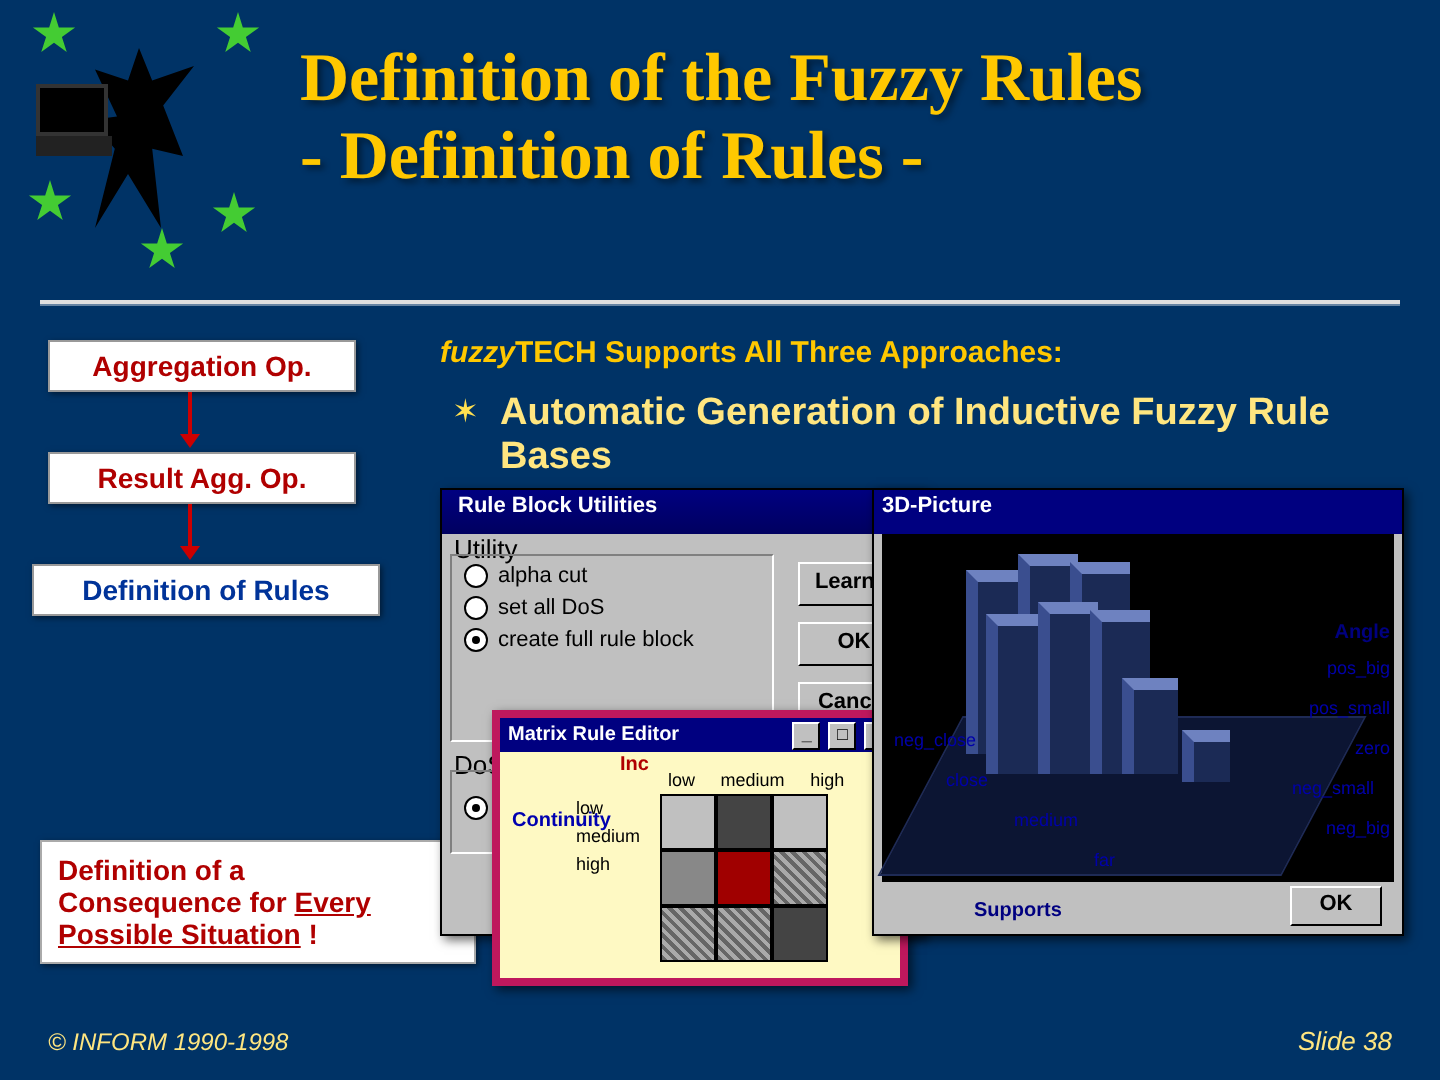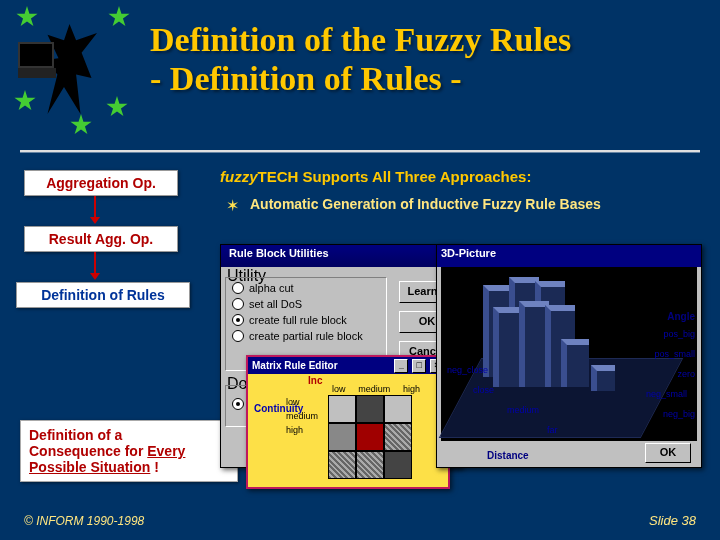--- a/index.html
+++ b/index.html
@@ -96,21 +96,21 @@
   }
   .support .i { font-style:italic;text-align:center; }
   .bullet{
     position:absolute;
     left: 226px; top: 196px;
     font-size:16px; color:#ffe050;
   }
   .bullet-text{
     position:absolute;
     left: 250px; top: 196px;
-    font-size:14px; font-weight:bold;
+    font-size:19px; font-weight:bold;
     color:#ffe680;
   }
 
   .footer-left{
     position:absolute;
     left: 24px; bottom: 12px;
     font-size: 12px; color:#ffe680;
     font-style: italic;
   }
   .footer-right{
@@ -123,40 +123,40 @@
   
   .win {
     position:absolute;
     left: 220px; top: 244px;
     width: 240px; height: 222px;
     background:#c0c0c0;
     border:1px solid #000; box-shadow: 2px 2px 5px rgba(0,0,0,.6);
     font-size:12px;
   }
   .win .bar{ height:18px; background:linear-gradient(#000080,#000060);color:#fff;font-weight:bold;padding:2px 8px; font-size:11px;}
-  .win .group-label{position:absolute; left:6px; font-size:16px; color:#000;}
+  .win .group-label{position:absolute; left:6px; font-size:13px; color:#000;}
   .win .group{position:absolute; border:1px solid #808080; border-right-color:#fff;border-bottom-color:#fff; }
   .radio{display:flex;align-items:center;gap:5px; font-size:11px; color:#000;margin:4px 6px;}
   .radio .dot{width:10px;height:10px;border-radius:50%;border:1px solid #000;background:#fff;display:inline-flex;align-items:center;justify-content:center;}
   .radio .dot.sel:after{content:"";width:4px;height:4px;border-radius:50%;background:#000;}
   .btn{
     position:absolute; right:6px;
     width:54px; height:20px;
     background:#c0c0c0;
     border:1px solid #000;
     border-top-color:#fff;border-left-color:#fff;
     font-size:11px;font-weight:bold;text-align:center;line-height:18px;color:#000;
   }
 
   
   .mwin{
     position:absolute;
     left:246px; top:355px;
     width:200px; height:130px;
-    background:#fde047;border:2px solid #be185d;box-shadow:2px 2px 5px rgba(0,0,0,.6);
+    background:#fef9c3;border:4px solid #be185d;box-shadow:2px 2px 5px rgba(0,0,0,.6);
     font-size:10px;
   }
   .mwin .bar{height:15px;background:#000080;color:#fff;font-weight:bold;padding:1px 4px;font-size:10px;display:flex;align-items:center;justify-content:space-between;}
   .mwin .barbtns span{display:inline-block;width:12px;height:12px;background:#c0c0c0;border:1px solid #000;border-top-color:#fff;border-left-color:#fff;margin-left:1px;font-size:9px;line-height:11px;text-align:center;color:#000;}
   .mwin .axis-h span{display:inline-block;font-size:9px;color:#000;margin-left:10px;}
   .mwin .axis-v span{display:block;font-size:9px;color:#000;margin-top:4px;}
   .matrix{
     position:absolute; left:80px; top:38px;
     display:grid; grid-template-columns:repeat(3,26px); grid-template-rows:repeat(3,26px); gap:2px;
   }
@@ -239,24 +239,20 @@
           <span>alpha cut</span>
         </label>
       <label class="radio">
           <span class="dot"></span>
           <span>set all DoS</span>
         </label>
       <label class="radio">
           <span class="dot sel"></span>
           <span>create full rule block</span>
         </label>
-      <label class="radio">
-          <span class="dot"></span>
-          <span>create partial rule block</span>
-        </label>
     </div>
     <div class="group-label" style="top:130px;">DoS Value</div>
     <div class="group" style="left:4px;top:140px;width:160px;height:40px;">
       <div class="radio" style="margin-top:10px">
           <span class="dot sel"></span>
         <input style="width: 40px; height: 14px; font-size: 10px; background: rgb(255, 255, 255); border: 1px inset rgb(136, 136, 136); padding: 0px 2px;" value="1.0">
       </div>
     </div>
     <div class="btn" style="top:36px;"><span>Learn...</span></div>
     <div class="btn" style="top:66px;"><span>OK</span></div>
@@ -305,21 +301,21 @@
 
       <div class="bar3" style="left:42px;top:18px;width:24px;height:86px;"></div>
       <div class="bar3" style="left:68px;top:10px;width:24px;height:94px;"></div>
       <div class="bar3" style="left:94px;top:14px;width:24px;height:90px;"></div>
       <div class="bar3" style="left:52px;top:40px;width:24px;height:74px;"></div>
       <div class="bar3" style="left:78px;top:34px;width:24px;height:80px;"></div>
       <div class="bar3" style="left:104px;top:38px;width:24px;height:76px;"></div>
       <div class="bar3" style="left:120px;top:72px;width:22px;height:42px;"></div>
       <div class="bar3" style="left:150px;top:98px;width:18px;height:20px;"></div>
     </div>
-    <div class="axis-label" style="left:50px;bottom:6px;">Distance</div>
+    <div class="axis-label" style="left:50px;bottom:6px;">Supports</div>
     <div class="axis-label" style="right:6px;top:66px;text-align:center;">Angle</div>
 
     <div class="tick" style="left:10px;top:120px;">neg_close</div>
     <div class="tick" style="left:36px;top:140px;text-align:right;">close</div>
     <div class="tick" style="left:70px;top:160px;">medium</div>
     <div class="tick" style="left:110px;top:180px;">far</div>
 
     <div class="tick" style="right:6px;top:84px;padding-left:16px;">pos_big</div>
     <div class="tick" style="right:6px;top:104px;">pos_small</div>
     <div class="tick" style="right:6px;top:124px;">zero</div>

